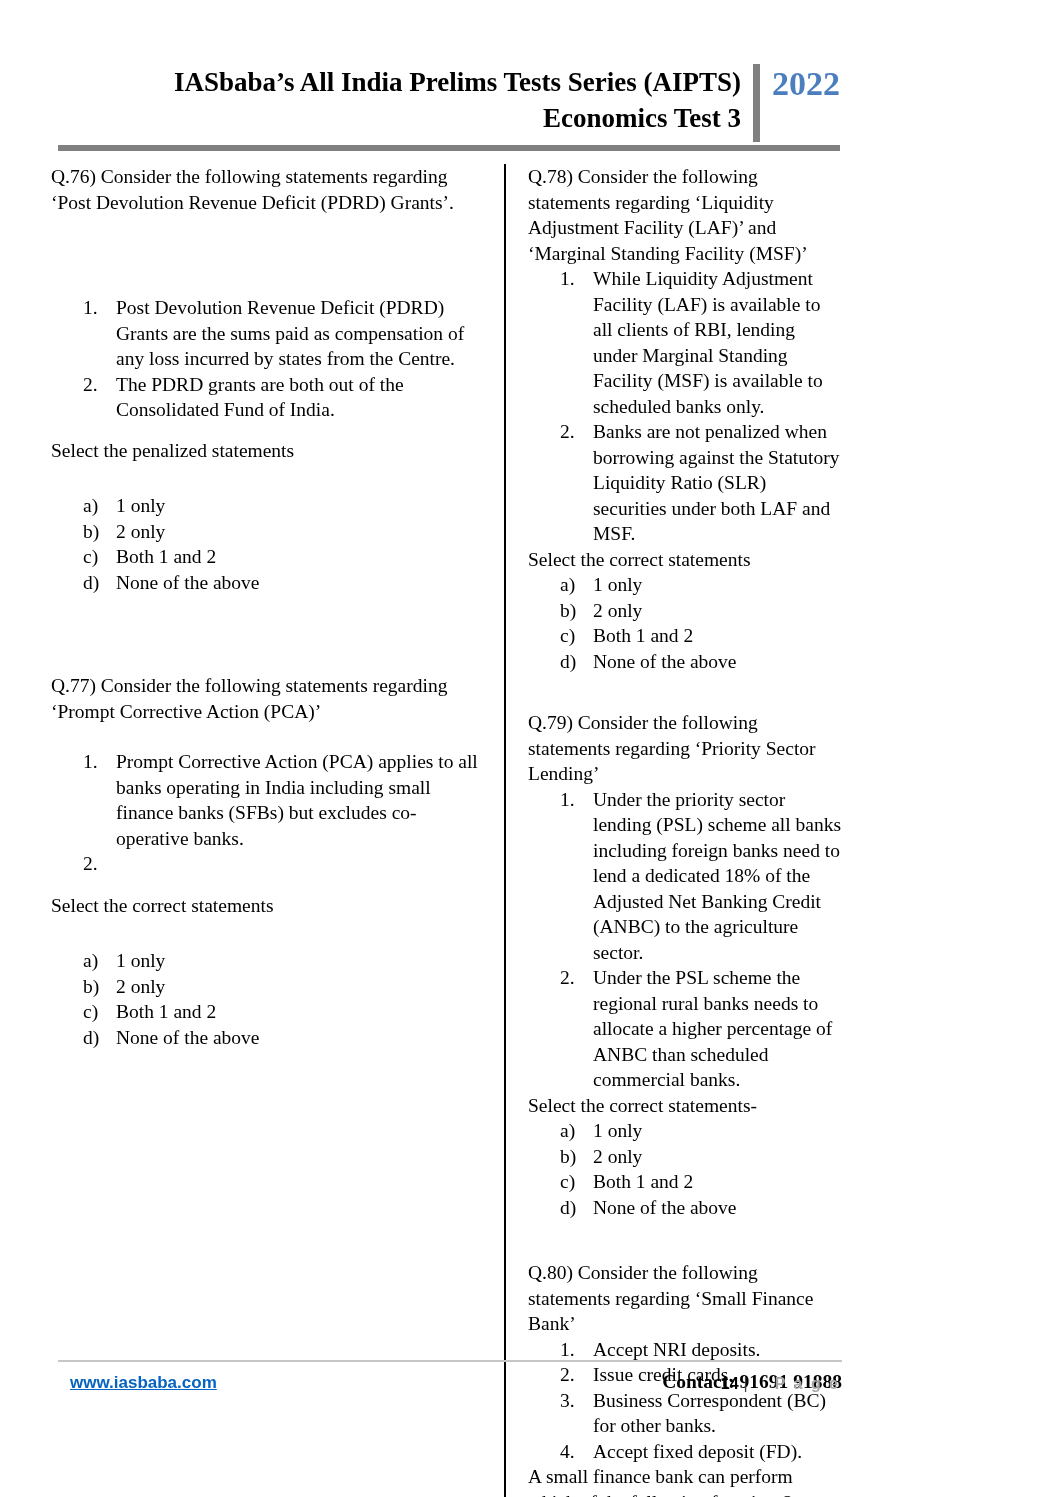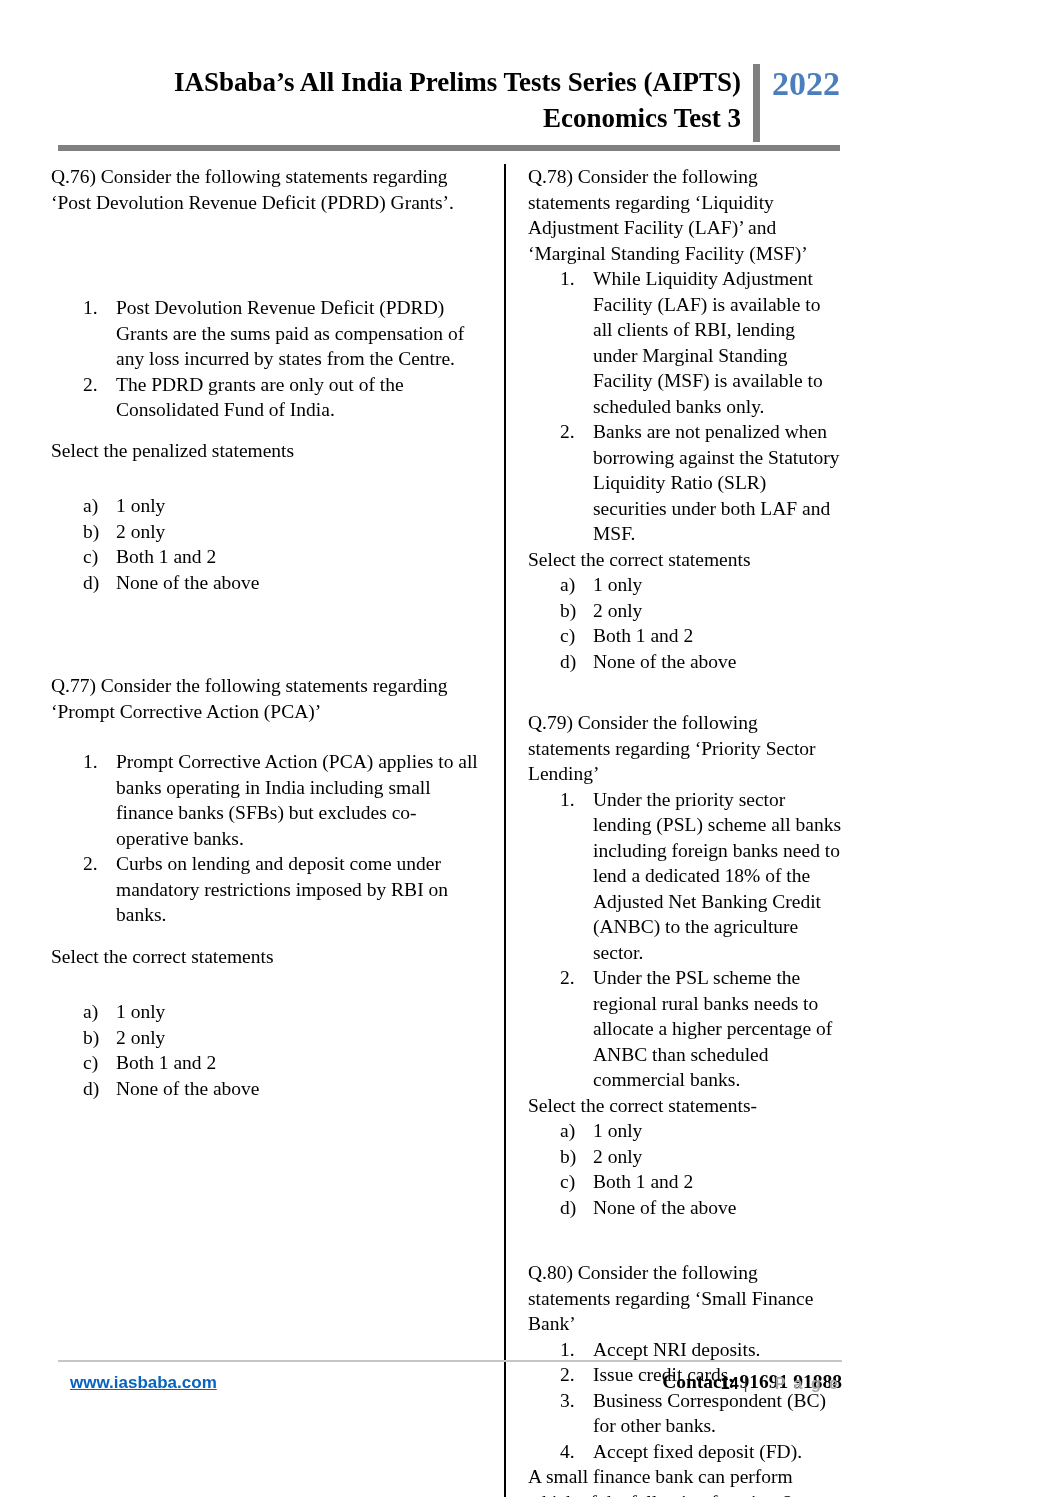--- a/index.html
+++ b/index.html
@@ -81,21 +81,21 @@
 
       <article class="question q76">
         <p class="qheading">Q.76) Consider the following statements regarding ‘Post Devolution Revenue Deficit (PDRD) Grants’.</p>
         <div class="statements">
           <div class="li">
             <span class="num">1.</span>
             <span class="txt">Post Devolution Revenue Deficit (PDRD) Grants are the sums paid as compensation of any loss incurred by states from the Centre.</span>
           </div>
           <div class="li">
             <span class="num">2.</span>
-            <span class="txt">The PDRD grants are only out of the Consolidated Fund of India.</span>
+            <span class="txt">The PDRD grants are both out of the Consolidated Fund of India.</span>
           </div>
         </div>
         <p class="select">Select the penalized statements</p>
         <div class="options">
           <div class="li">
             <span class="num">a)</span>
             <span class="txt">1 only</span>
           </div>
           <div class="li">
             <span class="num">b)</span>
@@ -114,21 +114,20 @@
 
       <article class="question q77">
         <p class="qheading">Q.77) Consider the following statements regarding ‘Prompt Corrective Action (PCA)’</p>
         <div class="statements">
           <div class="li">
             <span class="num">1.</span>
             <span class="txt">Prompt Corrective Action (PCA) applies to all banks operating in India including small finance banks (SFBs) but excludes co-operative banks.</span>
           </div>
           <div class="li">
             <span class="num">2.</span>
-            <span class="txt">Curbs on lending and deposit come under mandatory restrictions imposed by RBI on banks.</span>
           </div>
         </div>
         <p class="select">Select the correct statements</p>
         <div class="options">
           <div class="li">
             <span class="num">a)</span>
             <span class="txt">1 only</span>
           </div>
           <div class="li">
             <span class="num">b)</span>

